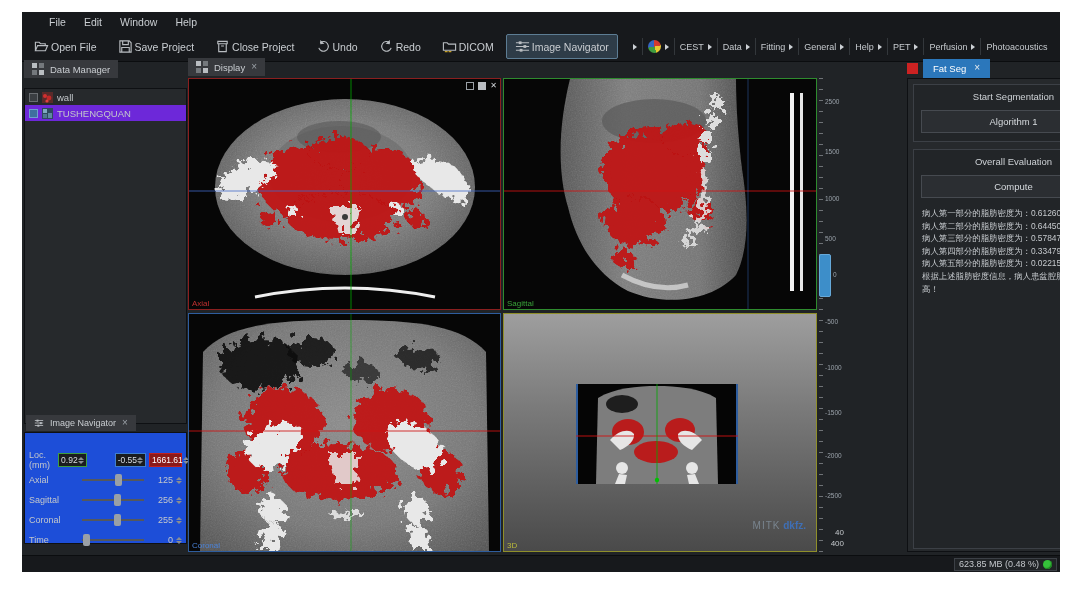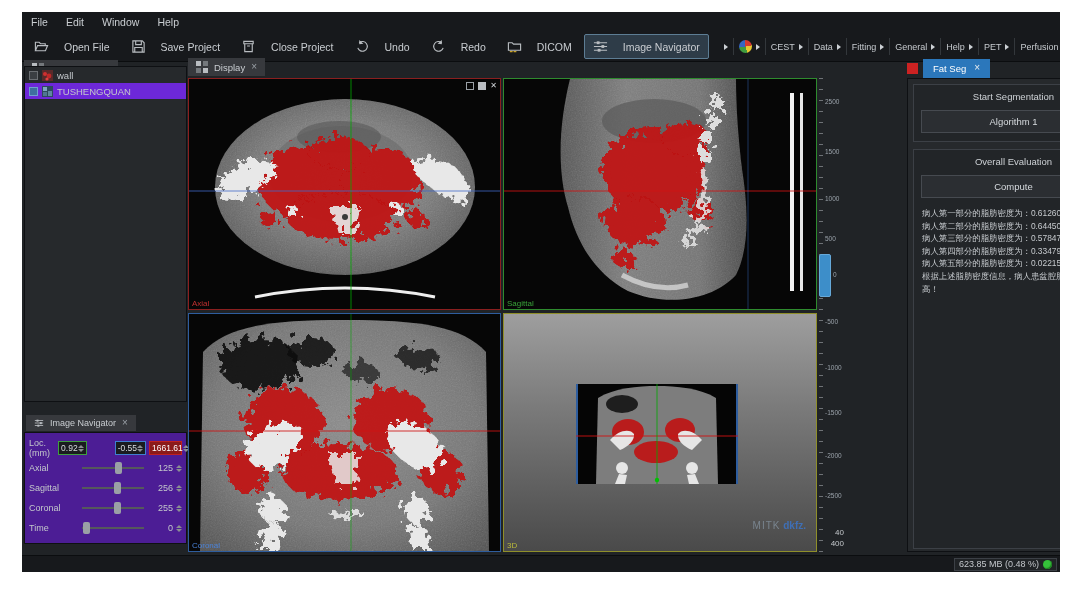--- a/index.html
+++ b/index.html
@@ -3,58 +3,58 @@
 <meta charset="utf-8">
 <style>
   * { box-sizing: border-box; margin:0; padding:0; }
   html,body { width:1080px; height:591px; background:#ffffff; overflow:hidden;
               font-family:"Liberation Sans", sans-serif; }
   #app { position:absolute; left:22px; top:12px; width:1038px; height:560px;
          background:#202326; color:#c3c7cb; font-size:11px; overflow:hidden; }
 
   
   .menubar { position:absolute; top:0; left:0; right:0; height:20px; background:#17191c;
-             display:flex; align-items:center; padding-left:0; }
+             display:flex; align-items:center; padding-left:18px; }
   .menubar span { padding:2px 9px; font-size:10.5px; color:#c9cdd1; }
 
   
   .toolbar { position:absolute; top:20px; left:0; right:0; height:30px; background:#17191c;
              border-bottom:1px solid #0b0d0f; display:flex; align-items:center; overflow:hidden; }
-  .tbtn { display:flex; align-items:center; gap:15px; padding:4px 8px; margin-left:3px;
+  .tbtn { display:flex; align-items:center; gap:2px; padding:4px 8px; margin-left:3px;
           white-space:nowrap; color:#c9cdd1; font-size:10.5px; border:1px solid transparent; }
   .tbtn.active { background:#2e3c48; border:1px solid #5d7promo4; border-color:#5d7d94; border-radius:2px; }
   .tbtn svg { width:15px; height:15px; stroke:#b9bdc1; fill:none; stroke-width:1.2; }
   .viewmenus { display:flex; align-items:center; margin-left:10px; height:100%;
                font-size:9px; color:#c6cace; flex:1; overflow:hidden; }
   .vm { display:flex; align-items:center; gap:4px; padding:0 5px; height:17px;
         border-left:1px solid #33373b; white-space:nowrap; }
   .vm:first-child { border-left:none; }
   .arr { width:0; height:0; border-left:4px solid #cdd1d5; border-top:3px solid transparent;
          border-bottom:3px solid transparent; display:inline-block; }
   .colorwheel { width:13px; height:13px; border-radius:50%;
     background:conic-gradient(#d43a2f 0 22%, #e8c832 22% 45%, #3f9c3f 45% 72%, #3566c2 72% 100%); }
 
   
   .tab { display:inline-flex; align-items:center; gap:6px; background:#37393d; color:#c9cdd1;
          padding:2px 8px; height:18px; font-size:9.5px; }
   .closex { color:#9aa0a6; font-size:10px; line-height:1; }
 
   
   #left-col { position:absolute; left:2px; top:48px; width:163px; height:484px; }
-  #dm-body { position:absolute; top:6px; left:0; right:0; height:336px; background:#26292c;
+  #dm-body { position:absolute; top:28px; left:0; right:0; height:336px; background:#26292c;
              border:1px solid #0e1013; }
   .treerow { display:flex; align-items:center; gap:4px; height:16px; padding:0 4px; font-size:9.5px; }
   .treerow.selected { background:#6d28d9; }
   .cbx { width:9px; height:9px; border:1px solid #6a6e72; background:#3a3e42; }
   .cbx.blue { background:#3f6f9f; border-color:#6f9fcf; }
   .nodeicon { width:11px; height:11px; }
 
   #in-panel-tab { position:absolute; top:355px; left:2px; }
-  #in-body { position:absolute; top:372px; left:0; right:0; height:112px; background:#4c1d95;
-             border:1px solid #0e1013; padding-top:5px; }
+  #in-body { position:absolute; top:372px; left:0; right:0; height:112px; background:#1d4ed8;
+             border:1px solid #0e1013; padding-top:17px; }
   .inrow { display:flex; align-items:center; height:20px; padding:0 4px; font-size:9px; gap:3px; }
   .inlabel { width:46px; color:#c3c7cb; }
   .spin { width:33px; height:14px; border:1px solid; background:#1a1c1f; font-size:8.5px;
           display:flex; align-items:center; padding:0 2px; color:#d8dce0; }
   .spin.green { border-color:#3f9f3f; }
   .spin.blue  { border-color:#3f7fd0;margin-left:25px; }
   .spin.red   { border-color:#c02020; background:#8b1a1a; color:#fff; }
   .spincol { display:flex; flex-direction:column; gap:1px; margin-left:auto; }
   .sup { width:0;height:0;border-bottom:3px solid #8a8e92;border-left:3px solid transparent;border-right:3px solid transparent;}
   .sdn { width:0;height:0;border-top:3px solid #8a8e92;border-left:3px solid transparent;border-right:3px solid transparent;}

